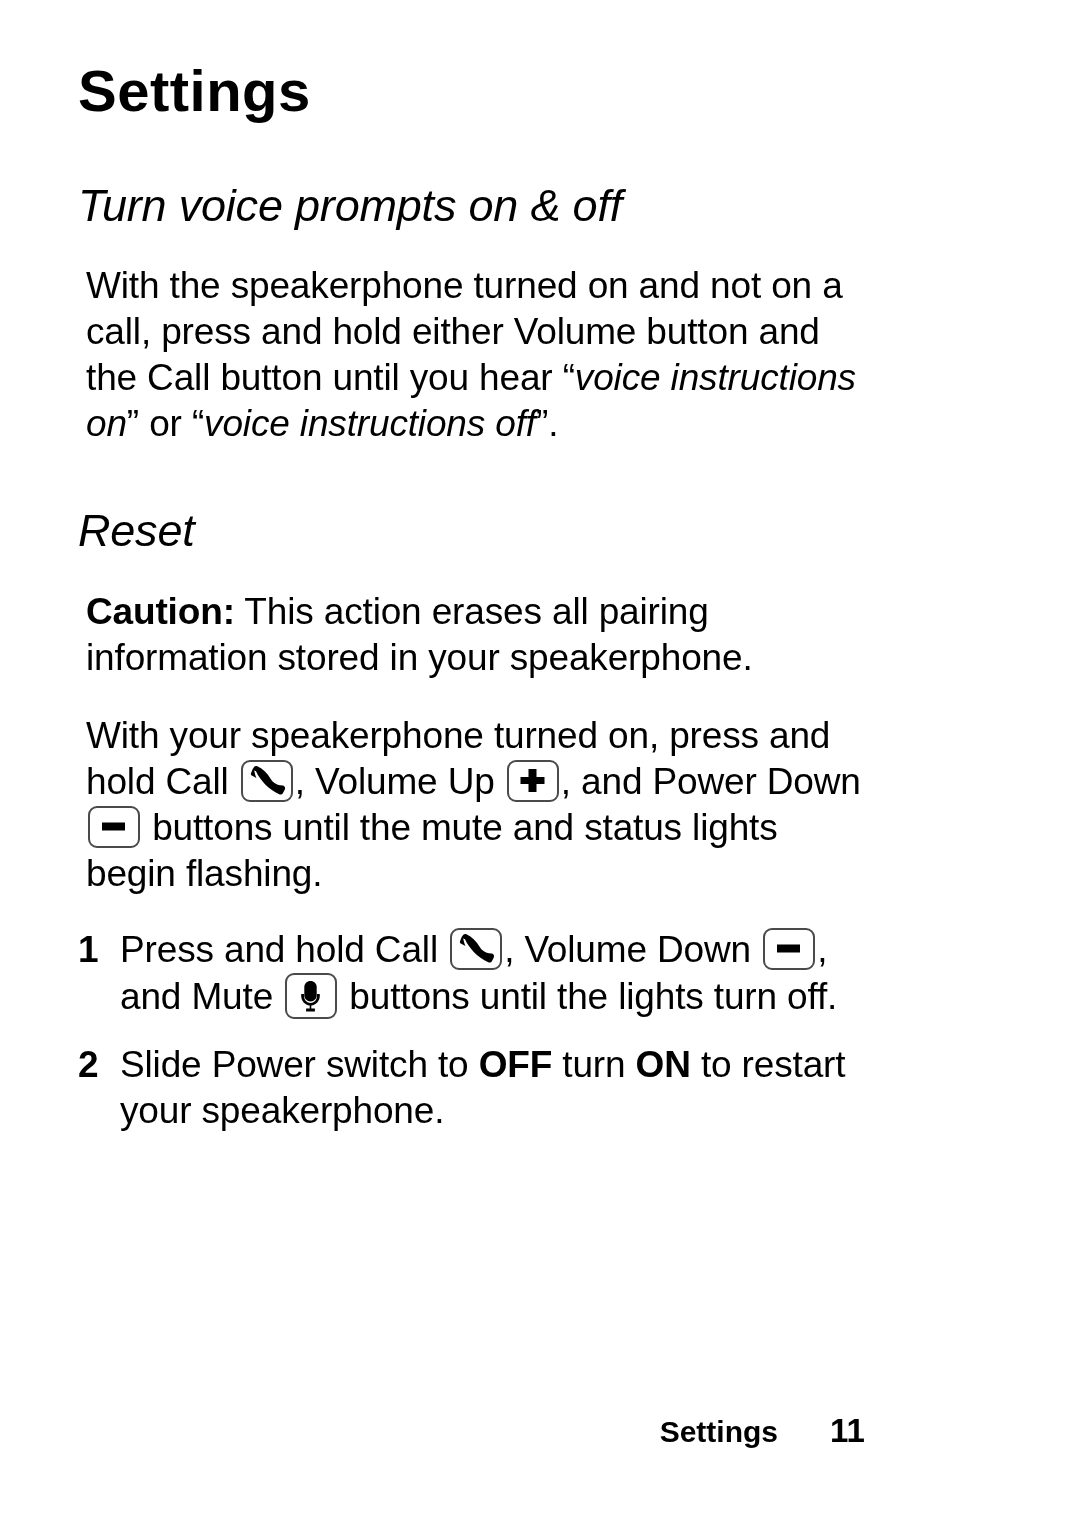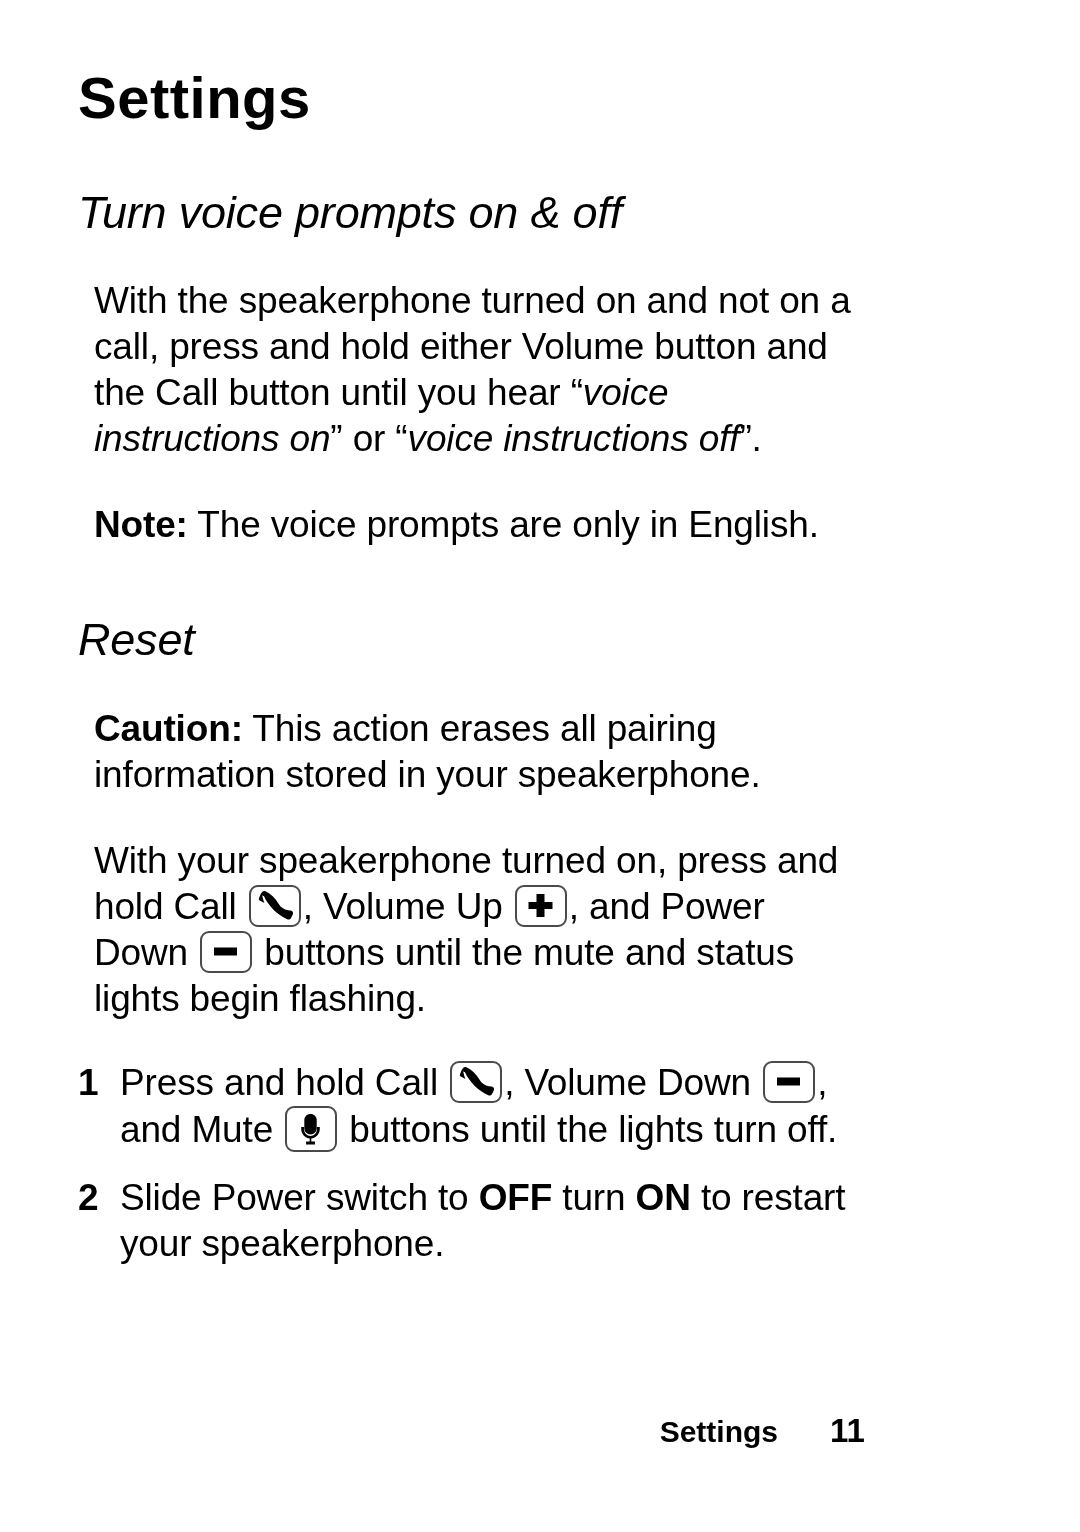--- a/index.html
+++ b/index.html
@@ -16,21 +16,21 @@
     color: #000000;
     -webkit-font-smoothing: antialiased;
   }
 
   .page {
     position: absolute;
     left: 0; top: 0;
     width: 948px;
     height: 1532px;
     box-sizing: border-box;
-    padding: 11px 78px;
+    padding: 4px 78px;
   }
 
   
   .chapter-title {
     font-size: 58px;
     font-weight: 700;
     letter-spacing: 0.5px;
     line-height: 1.0;
     margin: 0;
     padding-top: 58px;
@@ -55,21 +55,21 @@
     font-style: italic;
   }
   .section-heading.h-voice { padding-top: 62px; }
   .section-heading.h-reset { padding-top: 52px; }
 
   
   .body-text {
     font-size: 37px;
     font-weight: 400;
     line-height: 46px;
-    margin: 16px;
+    margin: 8px;
     letter-spacing: -0.15px;
   }
   .p-gap-large { padding-top: 26px; }
   .p-gap-med   { padding-top: 24px; }
 
   .bold { font-weight: 700; }
   .ital { font-style: italic; }
 
   
   .numbered-item {
@@ -136,21 +136,20 @@
 
 <div class="page">
 
   <h1 class="chapter-title">Settings</h1>
 
 
   <h2 class="section-heading h-voice">Turn voice prompts on &amp; off</h2>
 
   <p class="body-text p-gap-large"><span>With the speakerphone turned on and not on a call, press and hold either Volume button and the Call button until you hear </span><span>“</span><span class="ital">voice instructions on</span><span>”</span><span> or </span><span>“</span><span class="ital">voice instructions off</span><span>”</span><span>.</span></p>
 
-  <p class="body-text p-gap-med"><span class="bold">Note:</span><span> The voice prompts are only in English.</span></p>
 
   <h2 class="section-heading h-reset">Reset</h2>
 
   <p class="body-text p-gap-large"><span class="bold">Caution:</span><span> This action erases all pairing information stored in your speakerphone.</span></p>
 
   <p class="body-text p-gap-med"><span>With your speakerphone turned on, press and hold Call </span><span class="keycap k-call"><svg width="47" height="37" viewBox="0 0 47 37" aria-hidden="true">
           <path d="M10.5 6.5 C10.5 4.6 12.6 3.4 14.4 4.2 C20.0 6.8 24.6 11.4 27.6 16.8 C29.6 20.4 33.0 22.6 36.9 23.2 L39.8 23.6 C41.6 23.9 42.6 25.8 41.8 27.4 L40.0 31.0 C39.3 32.4 37.6 33.0 36.2 32.3 C26.0 27.4 17.6 19.2 13.0 9.3 L11.2 8.5 Z" fill="#000"></path>
           <path d="M10.8 6.0 C11.4 10.0 12.2 13.0 13.4 16.0 L8.8 13.6 C8.0 13.2 7.6 12.2 8.0 11.3 L9.6 7.2 C9.8 6.5 10.3 6.1 10.8 6.0 Z" fill="#000"></path>
         </svg></span><span>, Volume Up </span><span class="keycap k-plus"><svg width="47" height="37" viewBox="0 0 47 37" aria-hidden="true">
           <path d="M19.5 7 h8 v8 h8 v7 h-8 v8 h-8 v-8 h-8 v-7 h8 z" fill="#000"></path>

